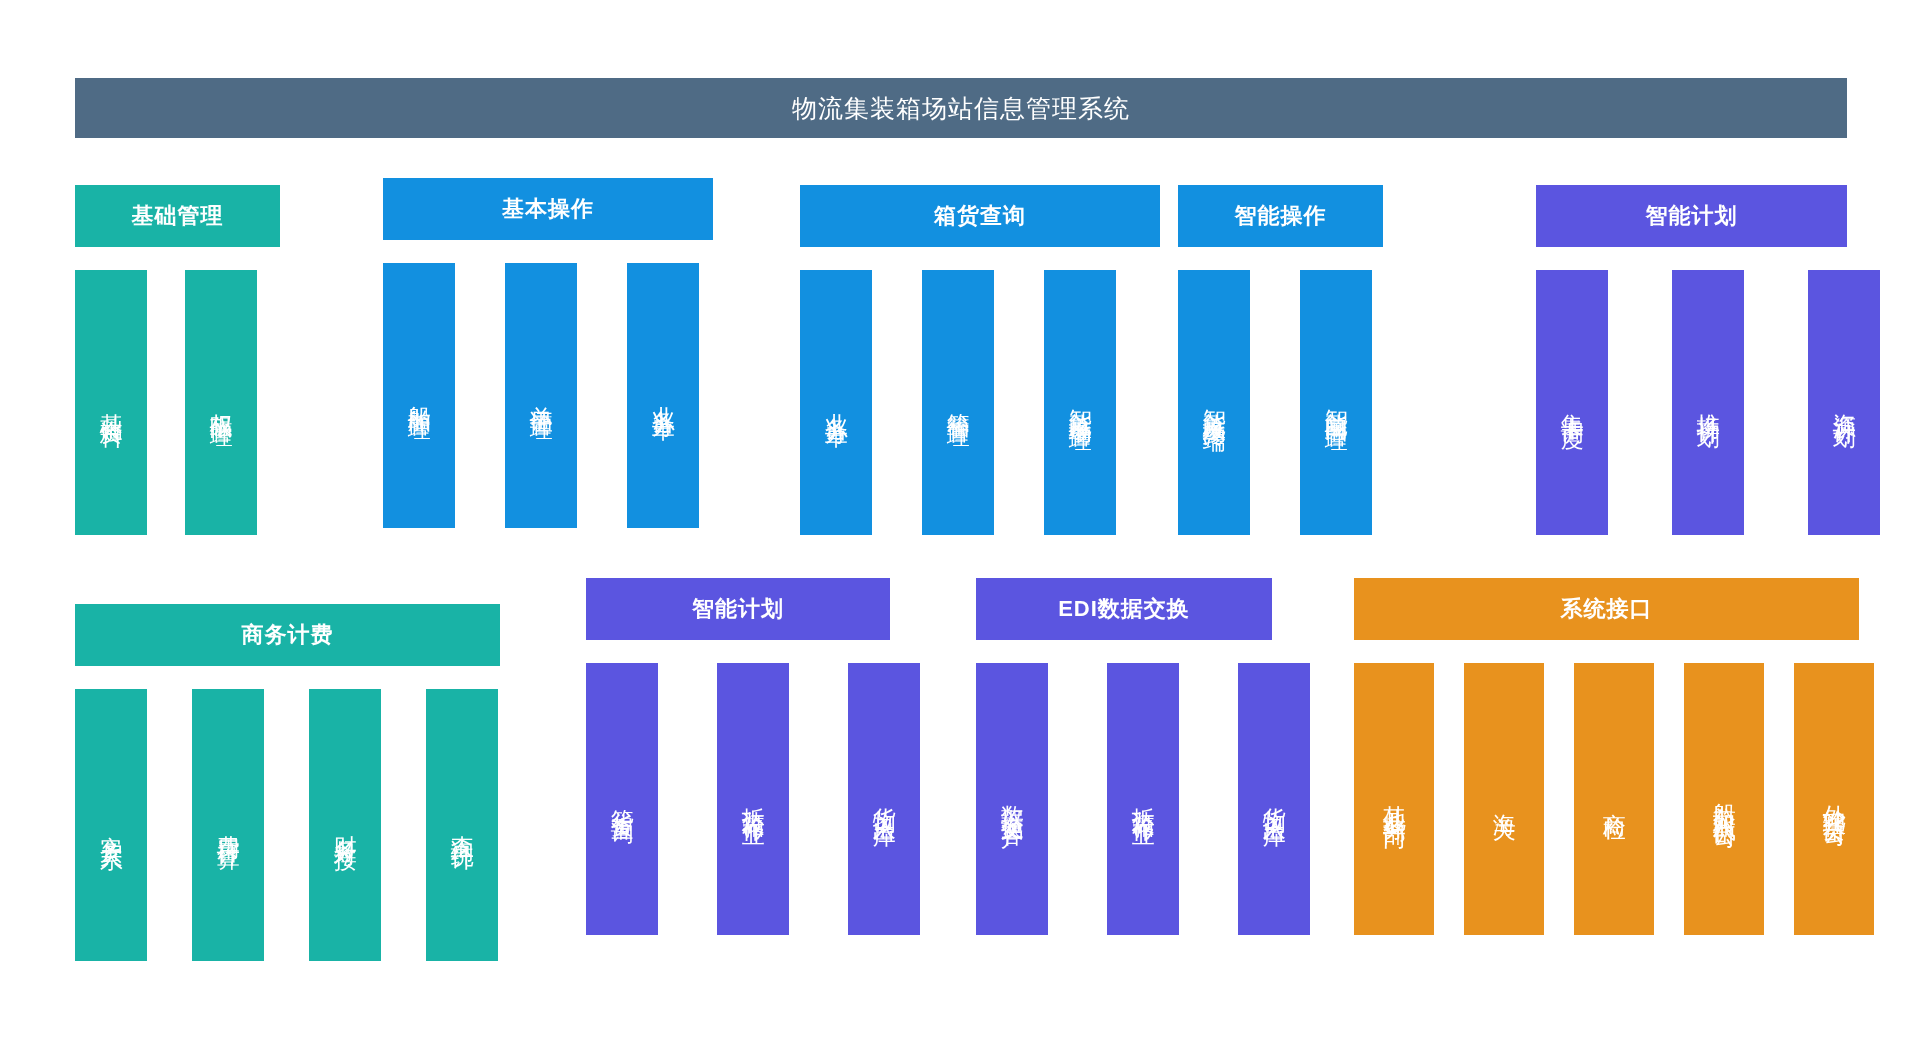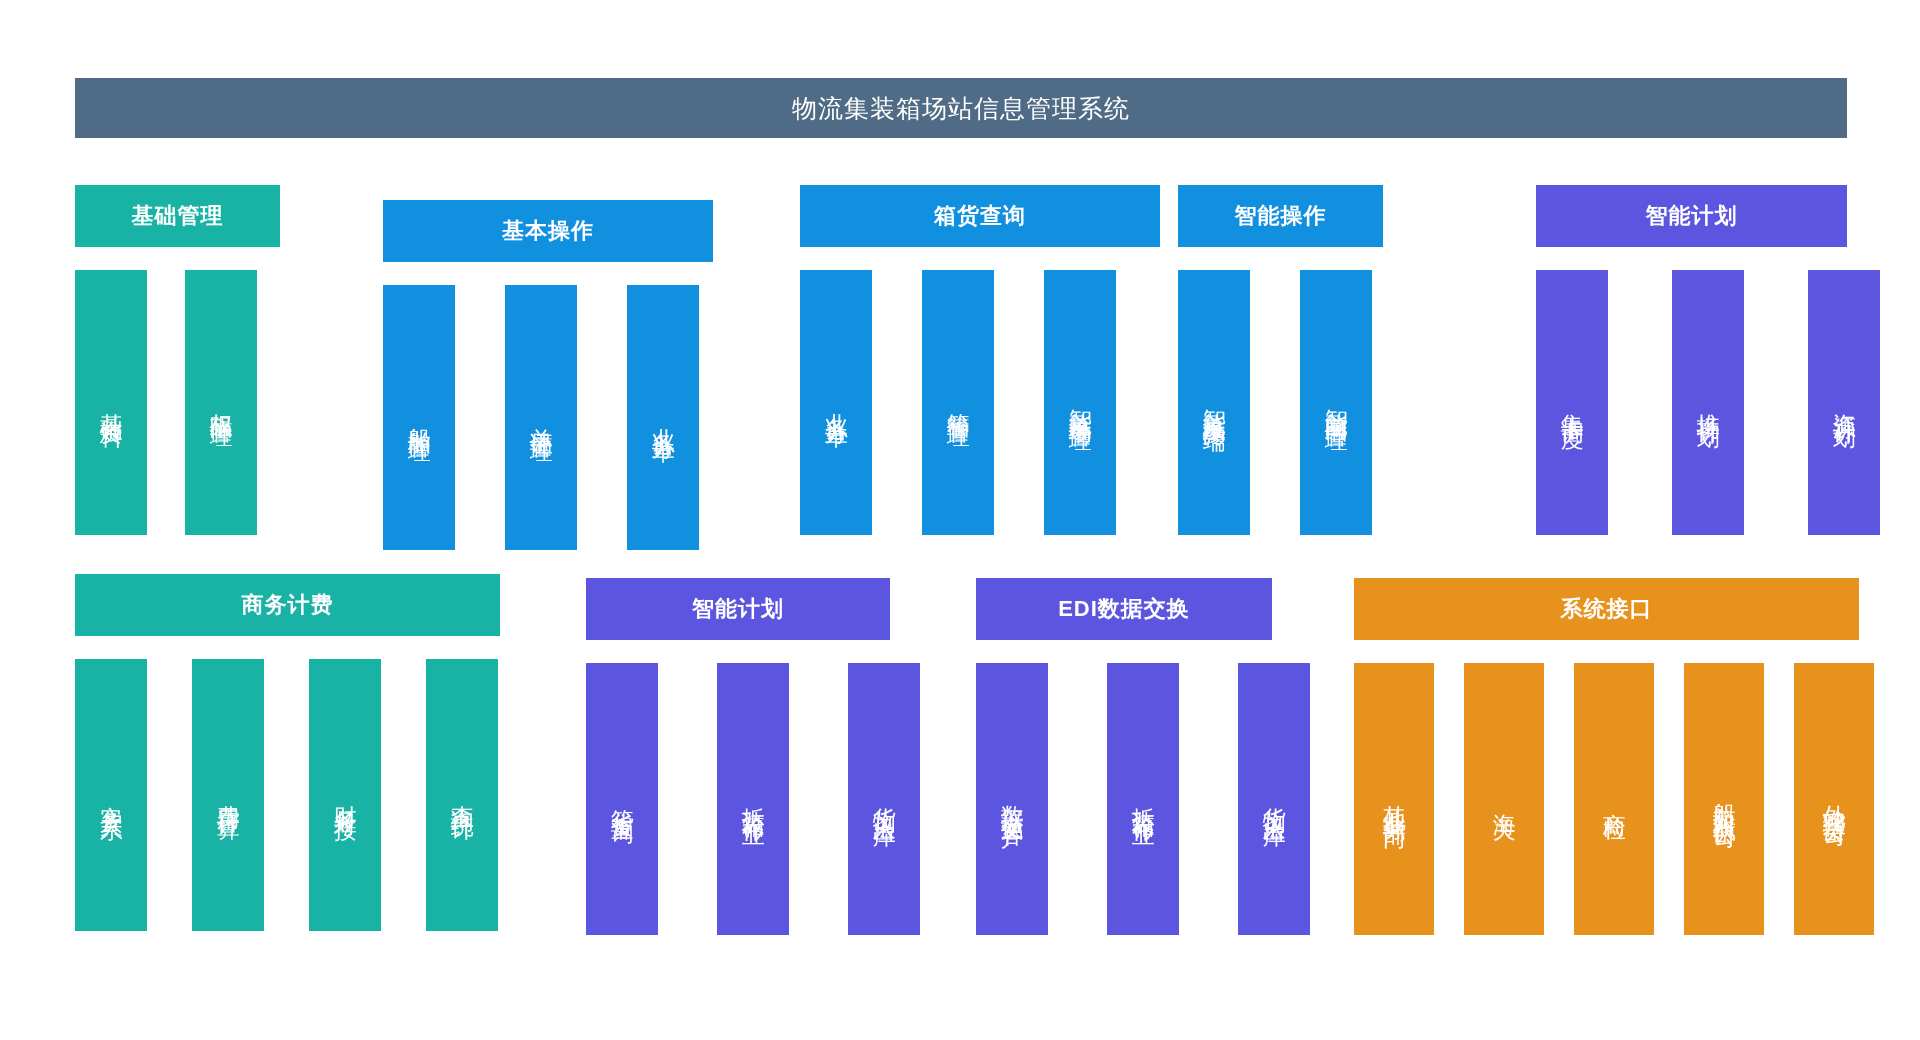--- a/index.html
+++ b/index.html
@@ -86,21 +86,21 @@
         </div>
         <div class="group-items" style="gap: 38px;">
           <div class="tile" style="width: 72px; height: 265px;">
             <span class="tile-text">基础资料</span>
           </div>
           <div class="tile" style="width: 72px; height: 265px;">
             <span class="tile-text">权限管理</span>
           </div>
         </div>
       </div>
-      <div class="group th-blue" style="left: 383px; top: 200px; width: 330px;">
+      <div class="group th-blue" style="left: 383px; top: 178px; width: 330px;">
         <div class="group-header">
           <span class="hdr-text">基本操作</span>
         </div>
         <div class="group-items" style="gap: 50px;">
           <div class="tile" style="width: 72px; height: 265px;">
             <span class="tile-text">船舶管理</span>
           </div>
           <div class="tile" style="width: 72px; height: 265px;">
             <span class="tile-text">单证管理</span>
           </div>
@@ -147,21 +147,21 @@
             <span class="tile-text">集卡调度</span>
           </div>
           <div class="tile" style="width: 72px; height: 265px;">
             <span class="tile-text">堆场计划</span>
           </div>
           <div class="tile" style="width: 72px; height: 265px;">
             <span class="tile-text">资源计划</span>
           </div>
         </div>
       </div>
-      <div class="group th-teal" style="left: 75px; top: 574px; width: 425px;">
+      <div class="group th-teal" style="left: 75px; top: 604px; width: 425px;">
         <div class="group-header">
           <span class="hdr-text">商务计费</span>
         </div>
         <div class="group-items" style="gap: 45px;">
           <div class="tile" style="width: 72px; height: 272px;">
             <span class="tile-text">客户关系</span>
           </div>
           <div class="tile" style="width: 72px; height: 272px;">
             <span class="tile-text">费用计算</span>
           </div>

